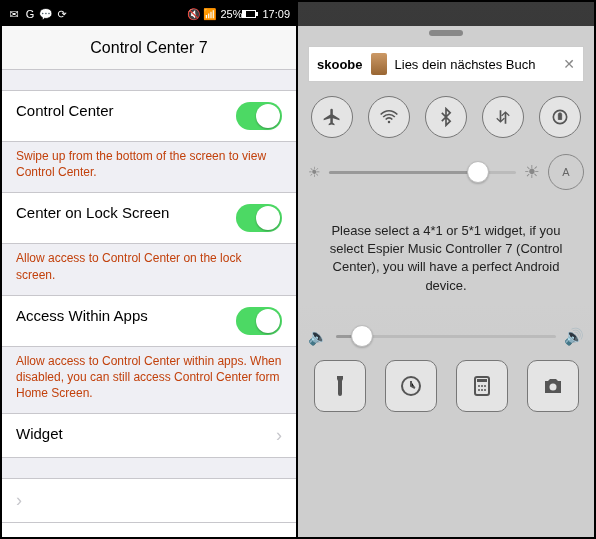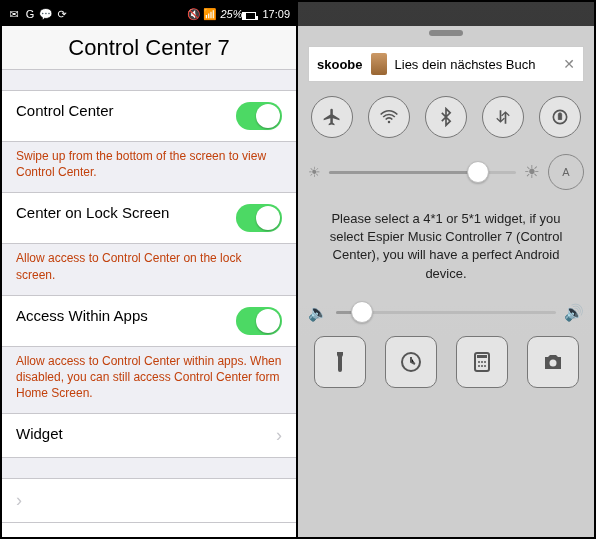--- a/index.html
+++ b/index.html
@@ -5,27 +5,27 @@
 * { margin: 0; padding: 0; box-sizing: border-box; }
 body { font-family: -apple-system, Helvetica, Arial, sans-serif; background: #fff; width: 596px; height: 539px; overflow: hidden; display: flex; border: 2px solid #000; }
 .pane { width: 50%; height: 100%; position: relative; overflow: hidden; }
 .pane-left { border-right: 2px solid #000; background: #efeff4; }
 .pane-right { background: #be185d; }
 
 
 .statusbar { height: 24px; background: #000; color: #fff; display: flex; justify-content: space-between; align-items: center; padding: 0 6px; font-size: 11px; }
 .sb-left, .sb-right { display: flex; align-items: center; gap: 4px; }
 .sb-icon { width: 12px; height: 12px; display: inline-flex; align-items: center; justify-content: center; }
-.sb-batt { display: flex; align-items: flex-end; gap: 0; font-style: italic; }
+.sb-batt { display: flex; align-items: center; gap: 0; }
 .batt-box { width: 14px; height: 8px; border: 1px solid #fff; position: relative; }
 .batt-fill { position: absolute; left: 0; top: 0; bottom: 0; width: 25%; background: #fff; }
 .batt-tip { width: 2px; height: 4px; background: #fff; }
 
 
-.header { height: 44px; background: #f7f7f7; border-bottom: 1px solid #c8c7cc; display: flex; align-items: center; justify-content: center; font-size: 22px; font-weight: 500; color: #000; }
+.header { height: 44px; background: #f7f7f7; border-bottom: 1px solid #c8c7cc; display: flex; align-items: center; justify-content: center; font-size: 16px; font-weight: 500; color: #000; }
 .settings-body { background: #efeff4; }
 .group-gap { height: 20px; }
 .row { background: #fff; border-top: 1px solid #c8c7cc; border-bottom: 1px solid #c8c7cc; padding: 11px 14px; display: flex; align-items: flex-start; justify-content: space-between; font-size: 15px; color: #000; }
 .row + .row { border-top: none; }
 .desc { padding: 6px 14px 12px; font-size: 12px; color: #c2410c; line-height: 1.35; }
 .chevron { color: #c7c7cc; font-size: 18px; }
 .toggle { width: 46px; height: 28px; border-radius: 14px; background: #4cd964; position: relative; }
 .toggle::after { content: ''; position: absolute; right: 2px; top: 2px; width: 24px; height: 24px; border-radius: 50%; background: #fff; box-shadow: 0 1px 2px rgba(0,0,0,.3); }
 
 
@@ -41,21 +41,21 @@
 .cc-btn { width: 42px; height: 42px; border-radius: 50%; border: 1.5px solid #777; background: #e4e4e4; display: flex; align-items: center; justify-content: center; color: #555; }
 .cc-btn svg { width: 20px; height: 20px; }
 
 .slider-row { display: flex; align-items: center; padding: 8px 10px; gap: 8px; }
 .slider-track { flex: 1; height: 3px; background: #bbb; position: relative; border-radius: 2px; }
 .slider-fill { position: absolute; left: 0; top: 0; bottom: 0; background: #999; border-radius: 2px; }
 .slider-thumb { position: absolute; top: 50%; width: 22px; height: 22px; border-radius: 50%; background: #fff; border: 1px solid #bbb; transform: translate(-50%,-50%); box-shadow: 0 1px 2px rgba(0,0,0,.2); }
 .dim-icon { color: #888; font-size: 14px; }
 .auto-bright { width: 36px; height: 36px; border-radius: 50%; border: 1.5px solid #888; display: flex; align-items: center; justify-content: center; font-size: 11px; color: #666; }
 
-.cc-msg { margin: 12px 20px; text-align: center; font-size: 13px; color: #222; line-height: 1.4; }
+.cc-msg { margin: 24px 20px; text-align: center; font-size: 13px; color: #222; line-height: 1.4; }
 
 .cc-bottom-btns { display: flex; justify-content: space-around; padding: 6px 6px 10px; }
 .sq-btn { width: 52px; height: 52px; border-radius: 10px; border: 1.5px solid #777; background: #e4e4e4; display: flex; align-items: center; justify-content: center; color: #555; }
 .sq-btn svg { width: 24px; height: 24px; }
 
 .vol-icons { color: #888; }
 </style>
 </head>
 <body>
 

